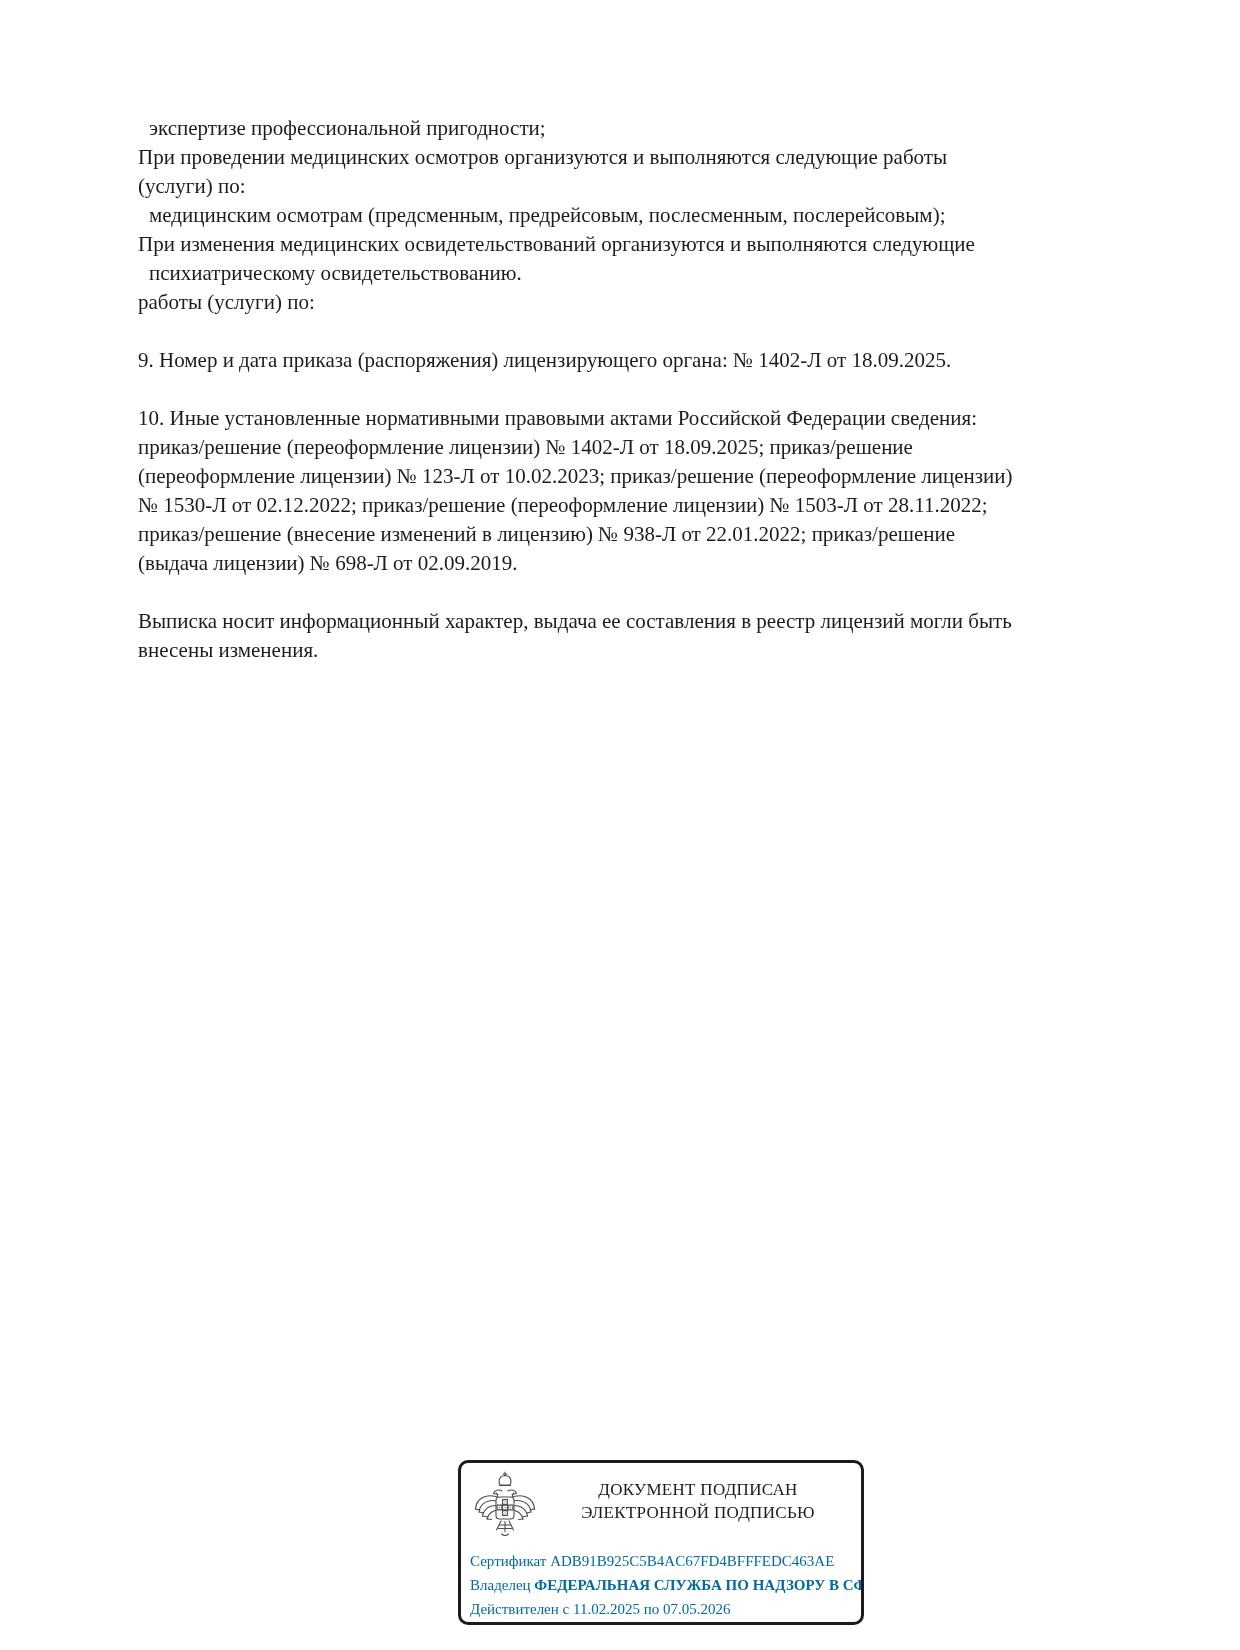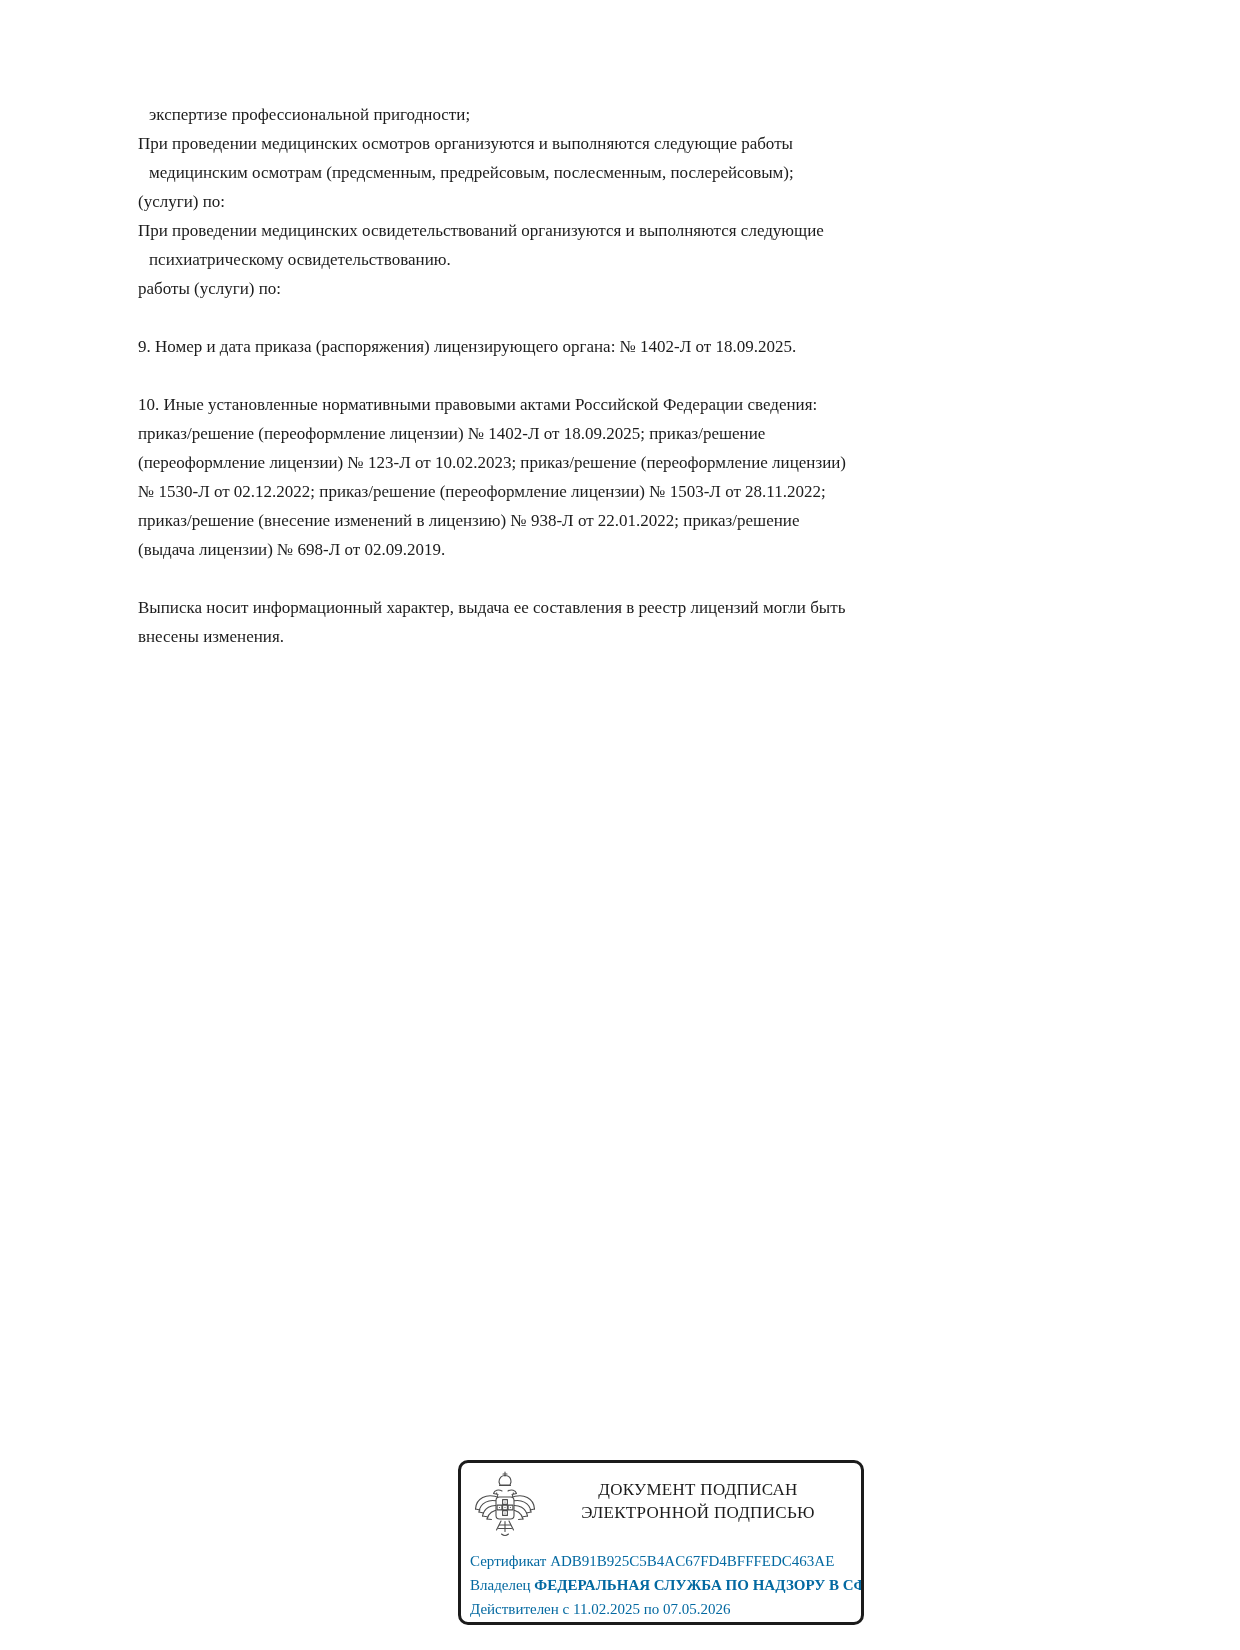--- a/index.html
+++ b/index.html
@@ -8,23 +8,23 @@
     width: 1240px;
     height: 1650px;
     background: #ffffff;
     overflow: hidden;
     font-family: "Liberation Serif", "DejaVu Serif", serif;
     color: #1c1c1c;
   }
   .doc-body {
     position: absolute;
     left: 138px;
-    top: 100px;
+    top: 114px;
     width: 1080px;
-    font-size: 17px;
+    font-size: 21px;
     line-height: 29px;
   }
   .para { margin: 0 0 29px 0; }
   .line { min-height: 29px; white-space: nowrap; }
   .line.indent { padding-left: 11px; }
 
   .stamp {
     position: absolute;
     left: 458px;
     top: 1460px;
@@ -70,23 +70,23 @@
 </head>
 <body>
 
 <div class="page">
 
   <div class="doc-body">
 
     <div class="para">
       <div class="line indent">экспертизе профессиональной пригодности;</div>
       <div class="line">При проведении медицинских осмотров организуются и выполняются следующие работы</div>
+      <div class="line">(услуги) по:</div>
       <div class="line indent">медицинским осмотрам (предсменным, предрейсовым, послесменным, послерейсовым);</div>
-      <div class="line">(услуги) по:</div>
-      <div class="line">При проведении медицинских освидетельствований организуются и выполняются следующие</div>
+      <div class="line">При изменения медицинских освидетельствований организуются и выполняются следующие</div>
       <div class="line indent">психиатрическому освидетельствованию.</div>
       <div class="line">работы (услуги) по:</div>
     </div>
 
     <div class="para">
       <div class="line">9. Номер и дата приказа (распоряжения) лицензирующего органа: № 1402-Л от 18.09.2025.</div>
     </div>
 
     <div class="para">
       <div class="line">10. Иные установленные нормативными правовыми актами Российской Федерации сведения:</div>

